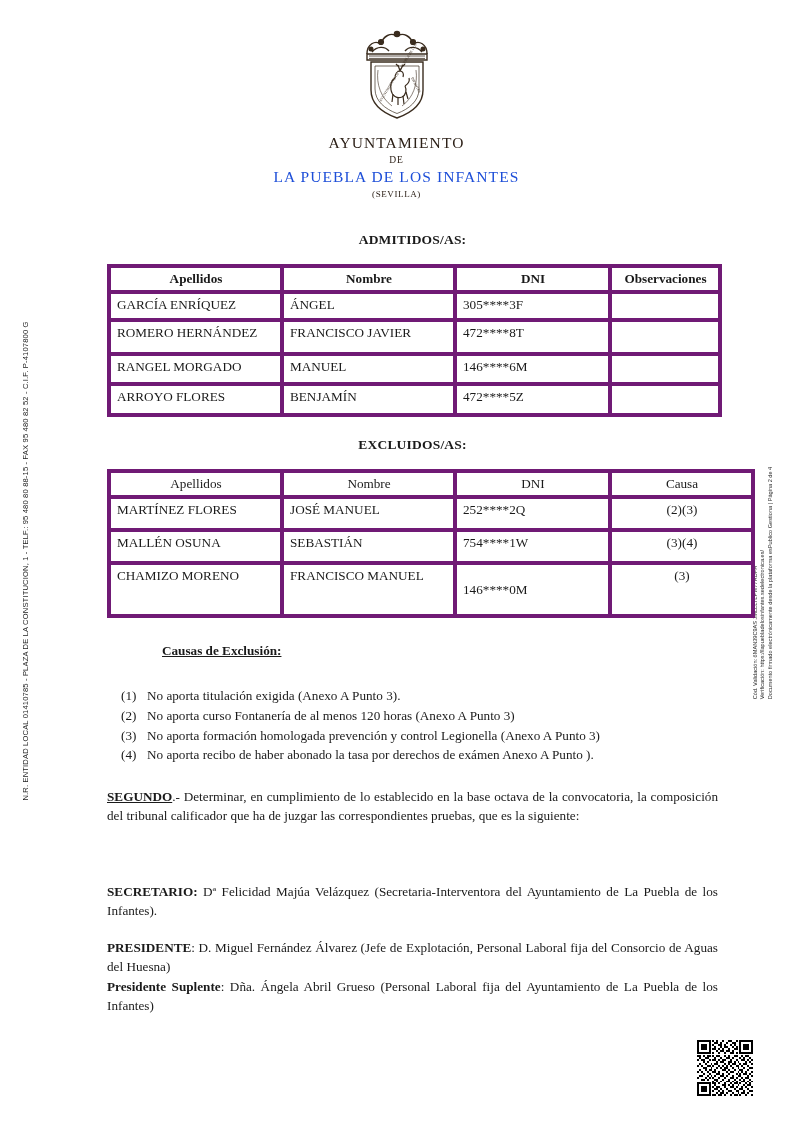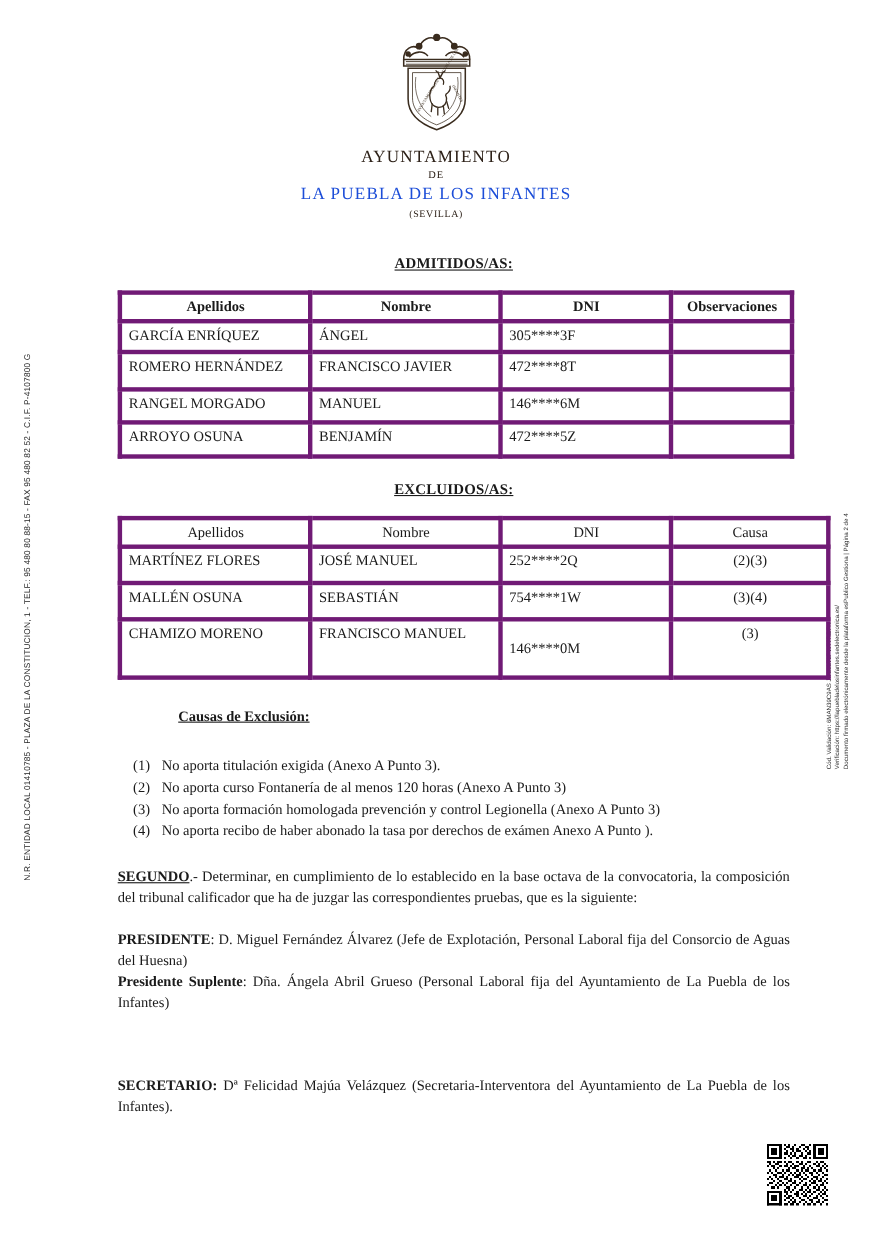--- a/index.html
+++ b/index.html
@@ -107,21 +107,20 @@
   .content {
     position: absolute;
     left: 107px;
     top: 232px;
     width: 611px;
   }
   .section-title {
     text-align: center;
     font-weight: bold;
     font-size: 13.5px;
-    text-decoration: underline;
     margin: 0 0 16px 0;
     letter-spacing: 0.2px;
   }
   .section-title.second { margin-top: 20px; }
 
   table.list {
     border-collapse: collapse;
     width: 611px;
     table-layout: fixed;
     font-size: 13.2px;
@@ -278,21 +277,21 @@
           <td>472****8T</td>
           <td></td>
         </tr>
         <tr style="height:30px">
           <td>RANGEL MORGADO</td>
           <td>MANUEL</td>
           <td>146****6M</td>
           <td></td>
         </tr>
         <tr style="height:31px">
-          <td>ARROYO OSUNA</td>
+          <td>ARROYO FLORES</td>
           <td>BENJAMÍN</td>
           <td>472****5Z</td>
           <td></td>
         </tr>
       </tbody>
     </table>
 
     <h2 class="section-title second">EXCLUIDOS/AS:</h2>
     <table class="list excluded">
       <colgroup>
@@ -348,27 +347,27 @@
       <li>
         <span class="num">(4)</span>
         <span>No aporta recibo de haber abonado la tasa por derechos de exámen Anexo A Punto ).</span>
       </li>
     </ol>
 
     <p class="para">
       <span class="lbl-ul">SEGUNDO</span><span>.- Determinar, en cumplimiento de lo establecido en la base octava de la convocatoria, la composición del tribunal calificador que ha de juzgar las correspondientes pruebas, que es la siguiente:</span>
     </p>
 
+    <p class="para secretario">
+      <span class="lbl-b">SECRETARIO:</span><span> Dª Felicidad Majúa Velázquez (Secretaria-Interventora del Ayuntamiento de La Puebla de los Infantes).</span>
+    </p>
+
     <p class="para tight">
       <span class="lbl-b">PRESIDENTE</span><span>: D. Miguel Fernández Álvarez (Jefe de Explotación, Personal Laboral fija del Consorcio de Aguas del Huesna)</span><br>
       <span class="lbl-b">Presidente Suplente</span><span>: Dña. Ángela Abril Grueso (Personal Laboral fija del Ayuntamiento de La Puebla de los Infantes)</span>
-    </p>
-
-    <p class="para secretario">
-      <span class="lbl-b">SECRETARIO:</span><span> Dª Felicidad Majúa Velázquez (Secretaria-Interventora del Ayuntamiento de La Puebla de los Infantes).</span>
     </p>
   </div>
 
   <div class="qr">
     <svg width="56" height="56" viewBox="0 0 29 29" shape-rendering="crispEdges">
       <rect width="29" height="29" fill="#ffffff"></rect>
       <g fill="#000000">
         <rect x="0" y="0" width="7" height="1"></rect>
           <rect x="0" y="6" width="7" height="1"></rect>
         <rect x="0" y="0" width="1" height="7"></rect>

